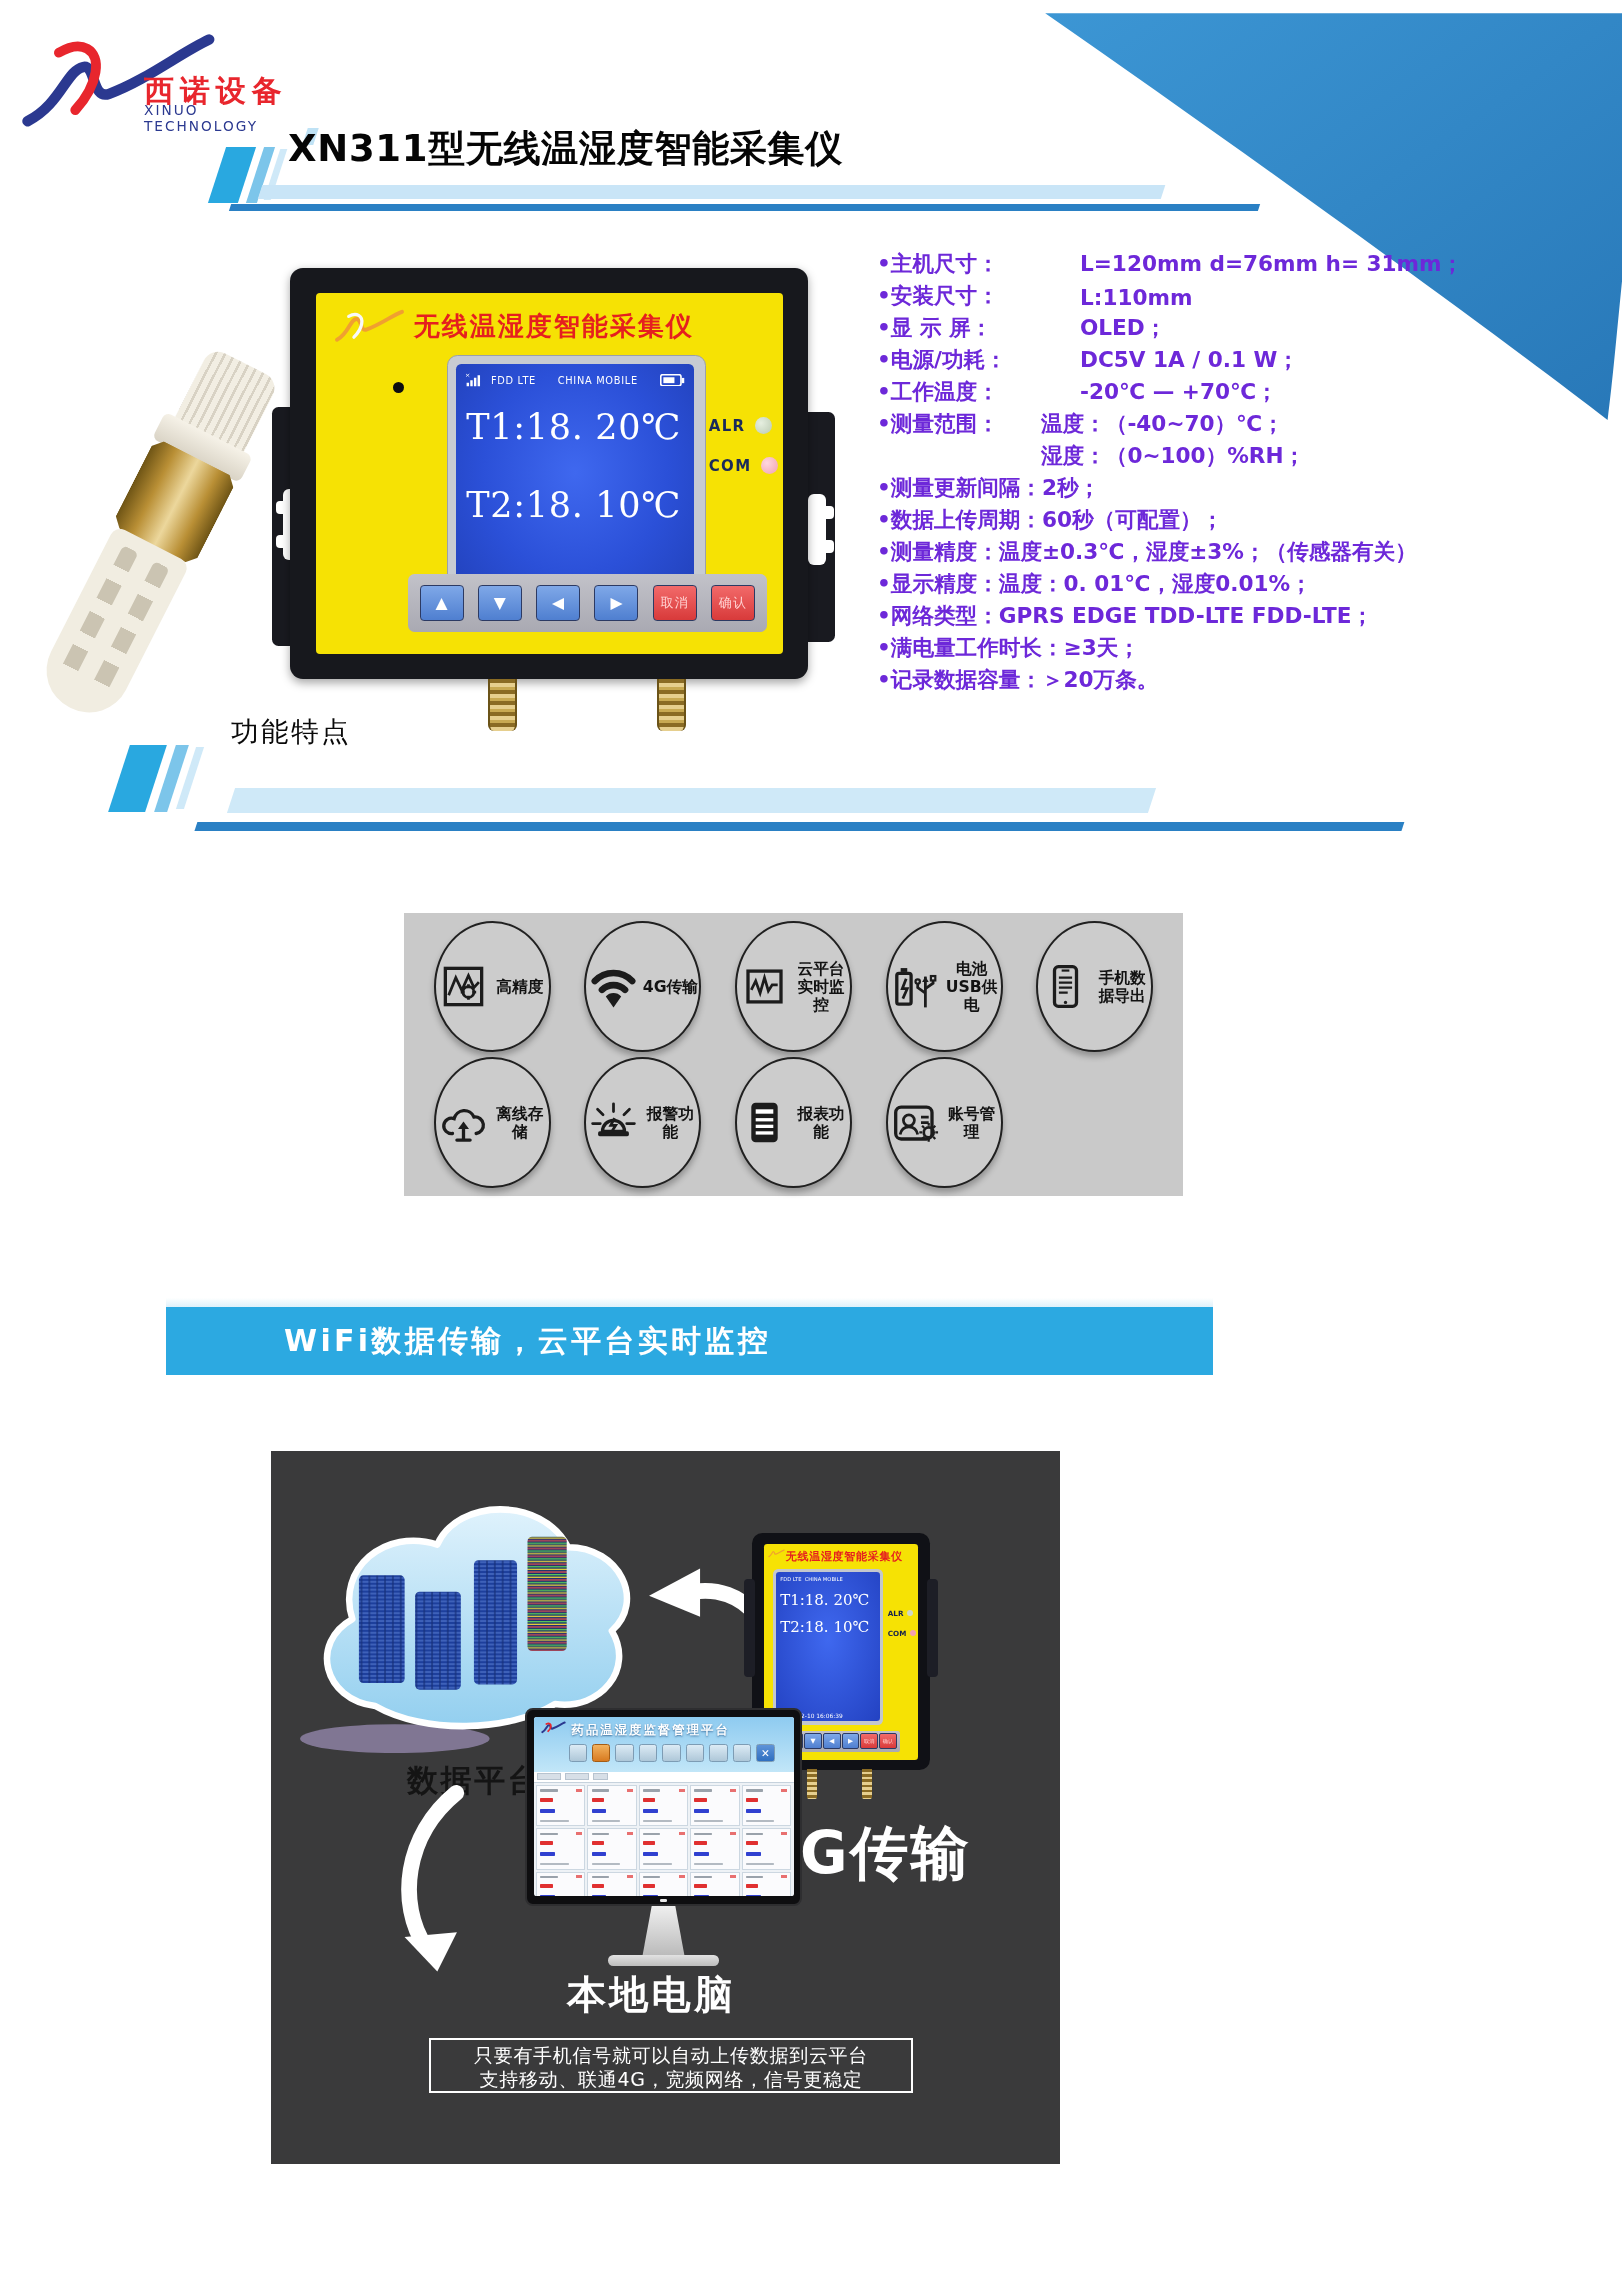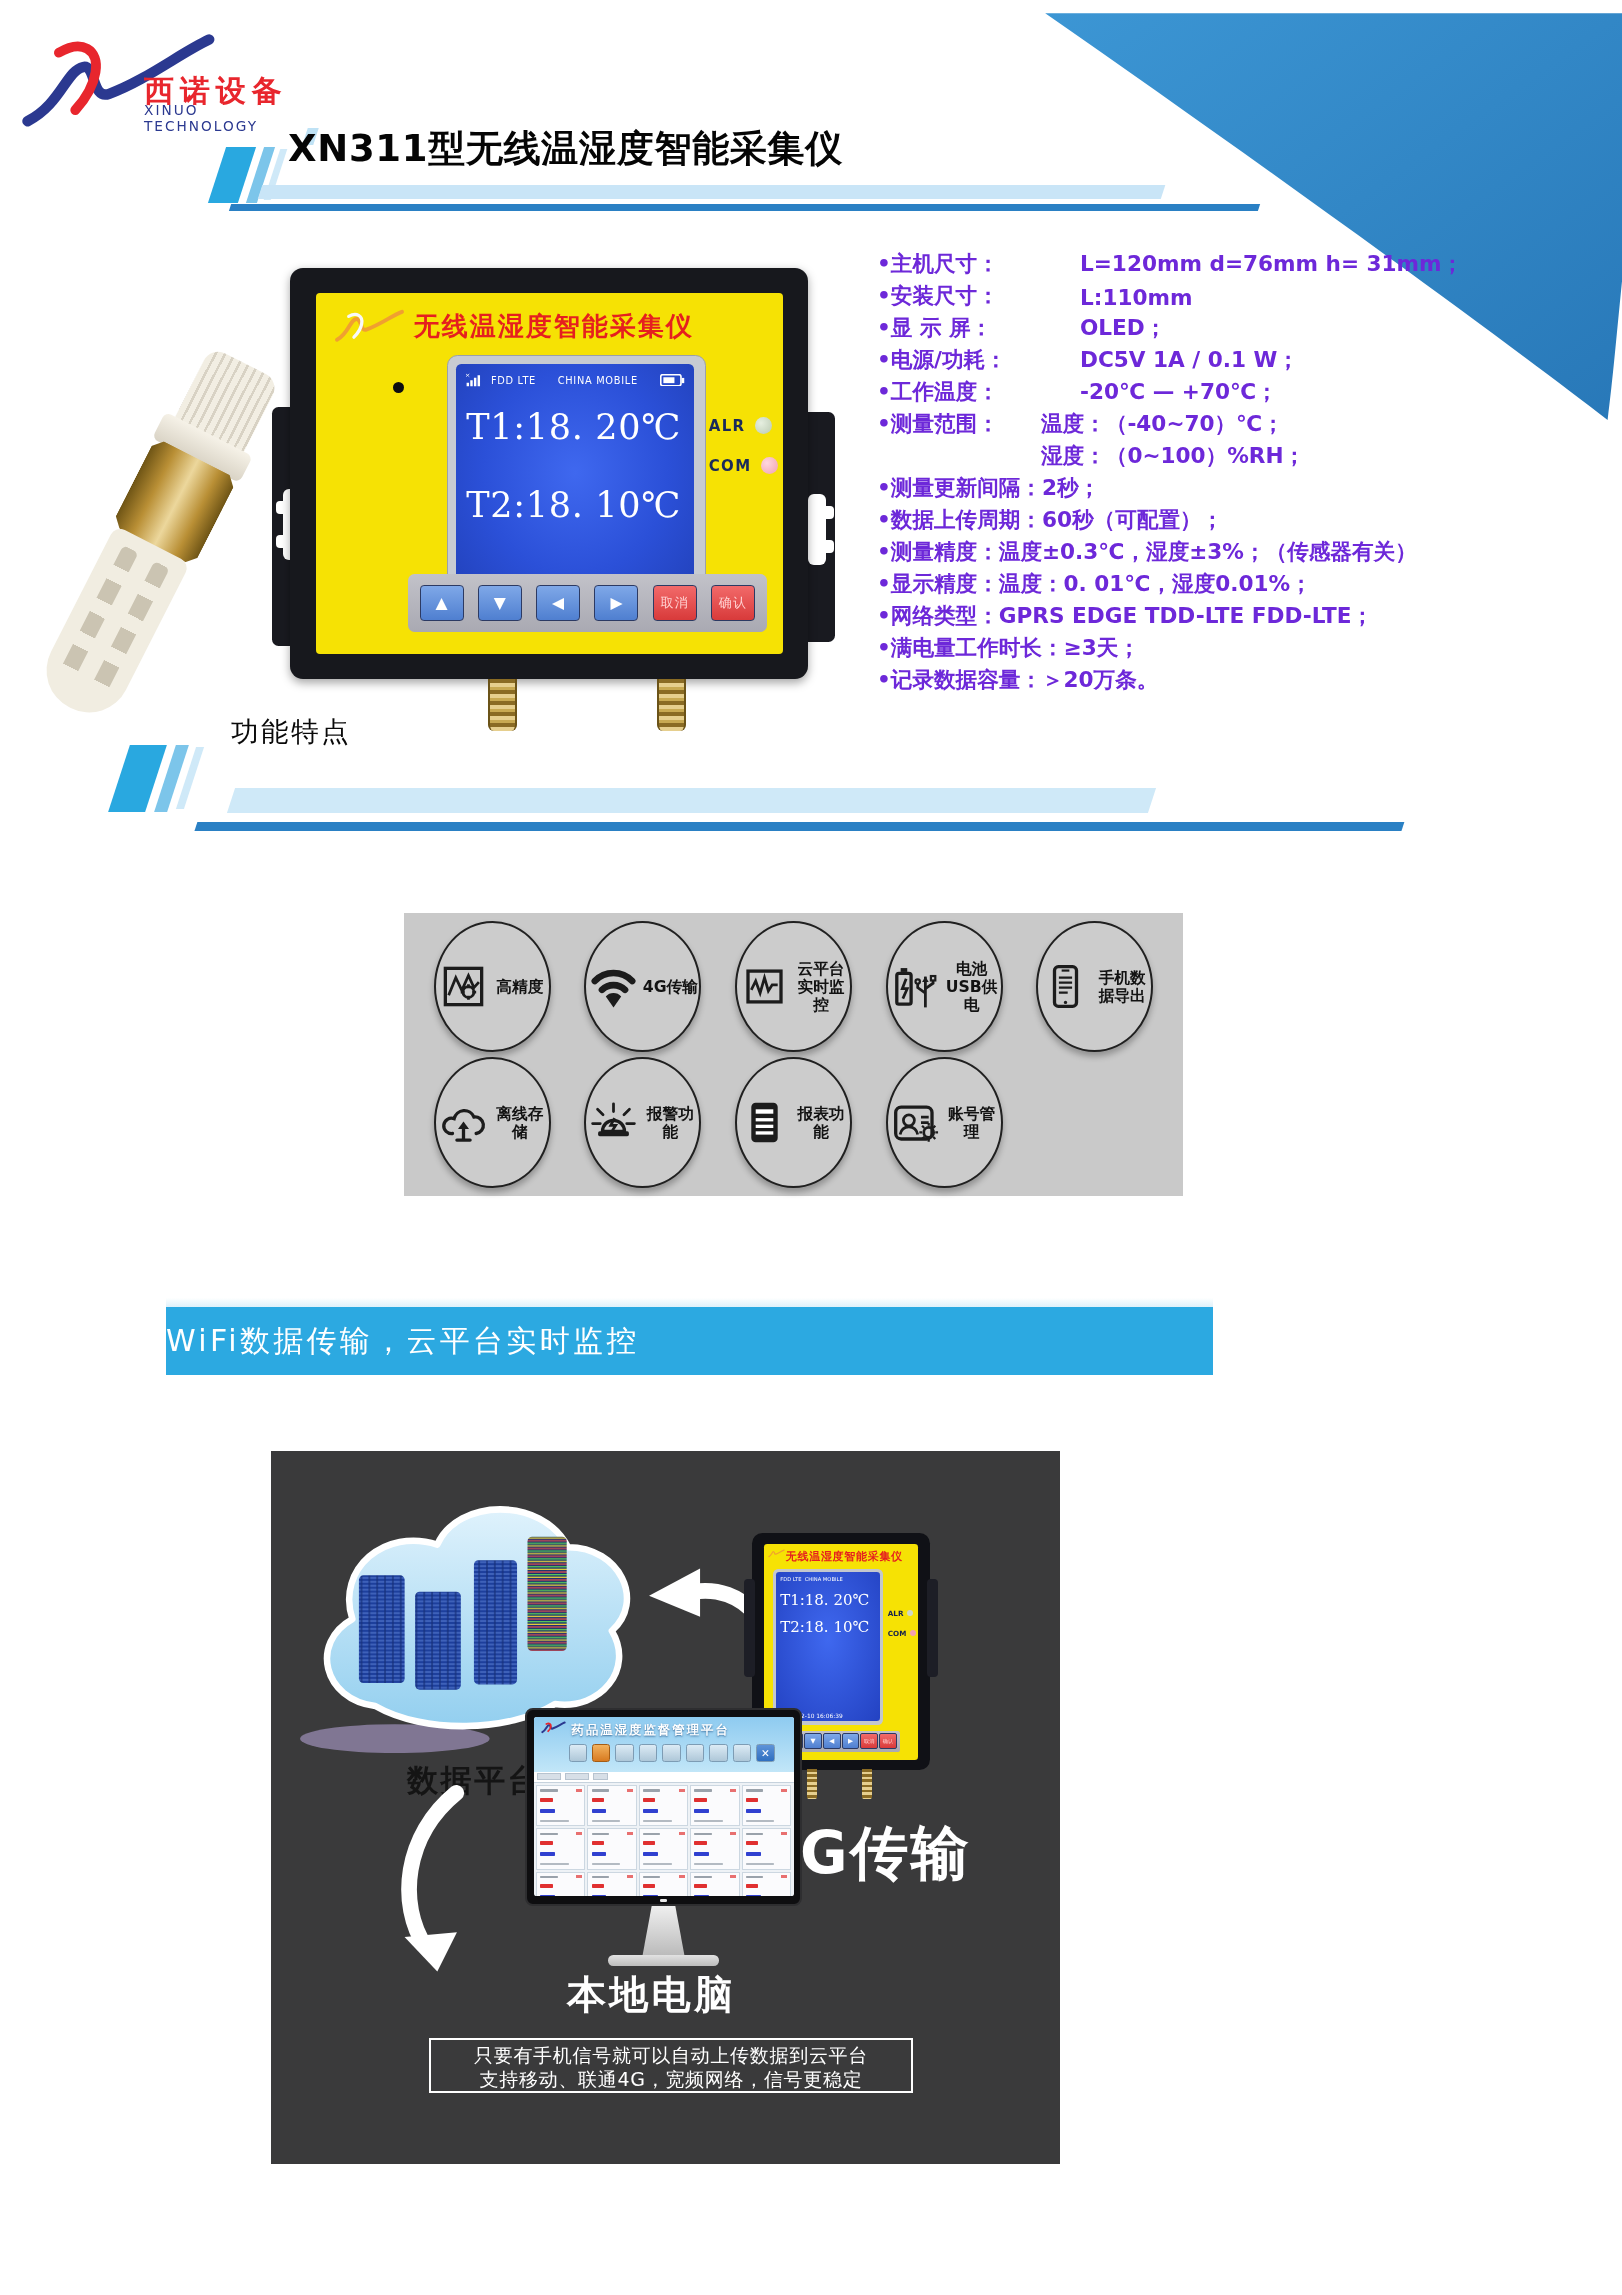--- a/index.html
+++ b/index.html
@@ -88,21 +88,21 @@
   
   .icon-panel{left:404px;top:913px;width:779px;height:283px;background:#c9c9c9;display:grid;grid-template-columns:repeat(5,1fr);grid-template-rows:1fr 1fr;align-items:center;justify-items:center;padding:5.2px 13px;box-sizing:border-box;}
   .feat{width:113px;height:127px;border:2px solid #202020;border-radius:50%;background:#cccccc;box-shadow:0 4.6px 5.9px rgba(0,0,0,.28);display:flex;flex-direction:row;align-items:center;justify-content:center;}
   .fglyph{width:55px;height:55px;flex:none;}
   .fglyph svg{width:55px;height:55px;}
   .flabel{margin-top:1.3px;width:96px;text-align:center;font-size:15.7px;line-height:1.15;color:#121212;font-weight:600;}
 
   
   .banner-strip{left:166px;top:1298px;width:1047px;height:9.8px;background:linear-gradient(180deg,#feffff,#dbeffa);}
   .banner{left:166px;top:1307px;width:1047px;height:68px;background:#2ca9e1;}
-  .banner span{display:block;line-height:68px;font-size:30px;font-weight:400;color:#fff;letter-spacing:3.3px;}
+  .banner span{display:block;padding-left:118px;line-height:68px;font-size:30px;font-weight:700;color:#fff;letter-spacing:3.3px;}
 
   
   .darkbox{left:271px;top:1451px;width:789px;height:713px;background:#3a3a3b;}
   .cloud-wrap{position:absolute;left:16.4px;top:23px;width:366px;height:281px;}
   .cloud-label{position:absolute;left:136px;top:309px;font-size:31px;font-weight:700;color:#141414;letter-spacing:2.6px;}
   .arrow1{position:absolute;left:366px;top:103px;width:151px;height:157px;}
   .arrow2{position:absolute;left:110px;top:332px;width:108px;height:190px;}
 
   
   .mini{position:absolute;left:481px;top:82px;width:178px;height:274px;}

